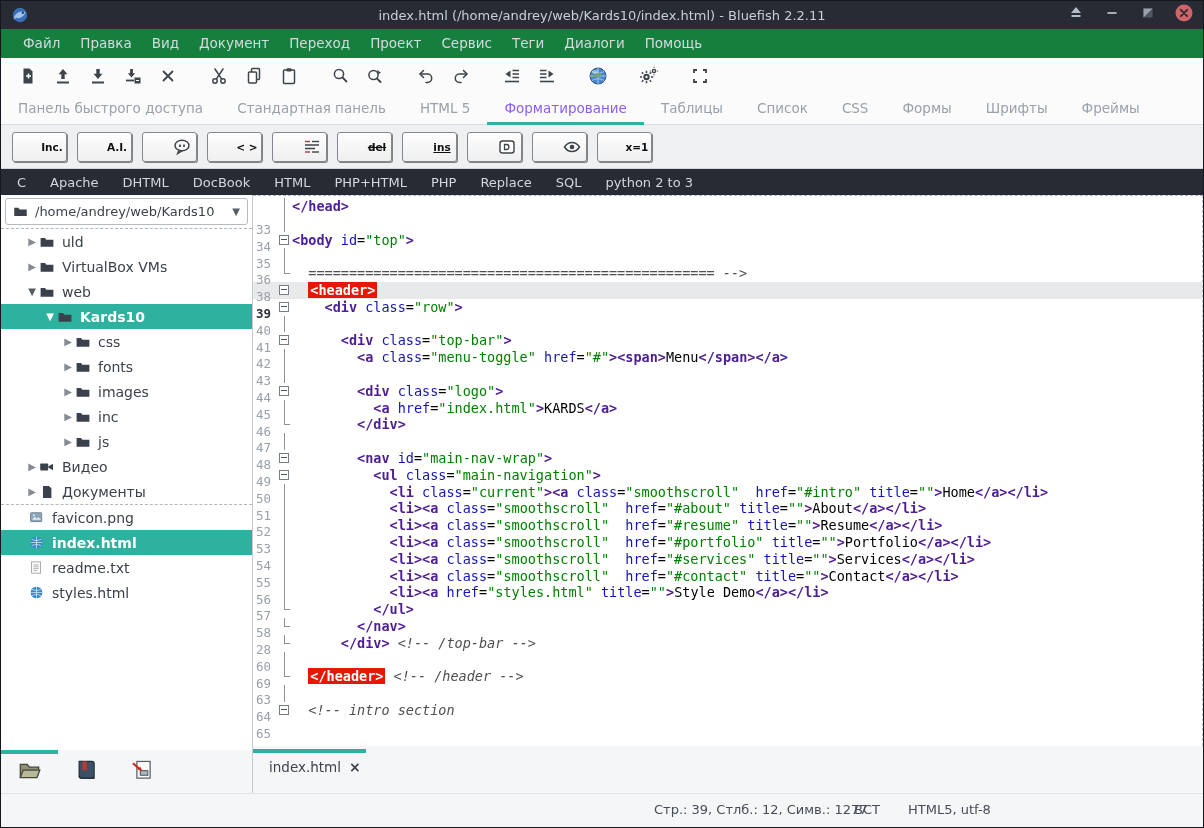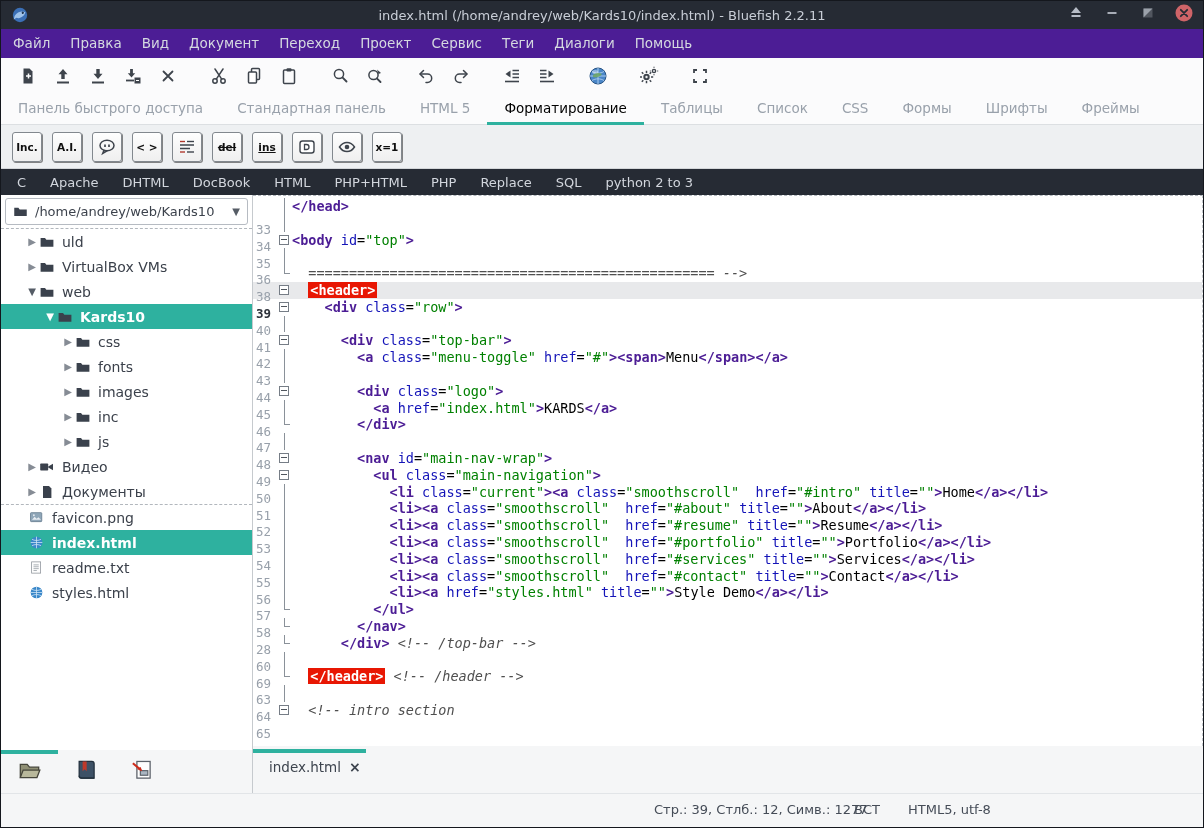--- a/index.html
+++ b/index.html
@@ -7,37 +7,37 @@
   .window{width:1204px;height:828px;box-sizing:border-box;display:flex;flex-direction:column;background:#262b34;border:1px solid #14171d;}
 
   
   .titlebar{flex:0 0 28px;position:relative;display:flex;align-items:center;background:#262b34;}
   .title{position:absolute;left:0;right:0;text-align:center;color:#c9ced7;font-size:13px;white-space:nowrap;}
   .app-icon{position:absolute;left:10px;top:5px;width:18px;height:18px;}
   .win-controls{position:absolute;right:10px;top:0;height:28px;display:flex;align-items:center;gap:17px;}
   .wbtn{width:19px;height:19px;display:flex;align-items:center;justify-content:center;}
 
   
-  .menubar{flex:0 0 29px;display:flex;align-items:center;background:#4c1d95;padding-left:2px;}
+  .menubar{flex:0 0 29px;display:flex;align-items:center;background:#15803d;padding-left:12px;}
   .menu-item{color:#d5d9e0;font-size:13.5px;padding:0 10px;line-height:29px;cursor:default;}
 
   
   .toolbar{flex:0 0 36px;background:#fbfbfc;display:flex;align-items:center;padding-left:9px;}
   .tbtn{width:27px;height:27px;margin:0 4px;display:flex;align-items:center;justify-content:center;border-radius:3px;}
   .tb-gap{width:16px;flex:0 0 16px;}
 
   
   .tabbar{flex:0 0 30px;background:#fbfbfc;border-bottom:1px solid #dcdfe2;display:flex;padding-left:0;}
   .tab{font-size:13.5px;color:#99a1ab;padding:0 17px;line-height:28px;position:relative;white-space:nowrap;}
-  .tab.active{color:#000000;}
+  .tab.active{color:#8b5cf6;}
   .tab.active::after{content:"";position:absolute;left:0;right:0;bottom:-1px;height:3px;background:var(--teal);}
 
   
   .fmtbar{flex:0 0 43px;background:#eef0f2;border-bottom:1px solid #d3d6d9;display:flex;align-items:center;padding-left:11px;gap:10px;}
-  .fbtn{width:28px;height:28px;background:linear-gradient(#fefefe,#efefef);border:1px solid #82888e;border-radius:3px;box-shadow:1px 1px 0 rgba(40,40,40,.55);display:flex;align-items:center;justify-content:center;font-size:10.5px;font-weight:bold;color:#101010;font-family:"DejaVu Sans","Liberation Sans",sans-serif;}
+  .fbtn{width:28px;height:28px;background:linear-gradient(#fefefe,#efefef);border:1px solid #82888e;border-radius:3px;box-shadow:1px 1px 0 rgba(40,40,40,.55);display:flex;align-items:center;justify-content:center;font-size:10.5px;font-weight:bold;color:#101010;font-family:"DejaVu Sans","Liberation Sans",sans-serif;padding-left:25px;}
   .fbtn .strike{text-decoration:line-through;}
   .fbtn .under{text-decoration:underline;}
 
   
   .langbar{flex:0 0 26px;background:#262b34;display:flex;align-items:center;padding-left:4px;}
   .lang-item{color:#d2d6dd;font-size:13px;padding:0 12px;}
 
   
   .main{flex:1;display:flex;min-height:0;background:#fff;}
   .sidebar{flex:0 0 252px;width:252px;border-right:1px solid #c6cace;display:flex;flex-direction:column;background:#fff;box-sizing:border-box;}

